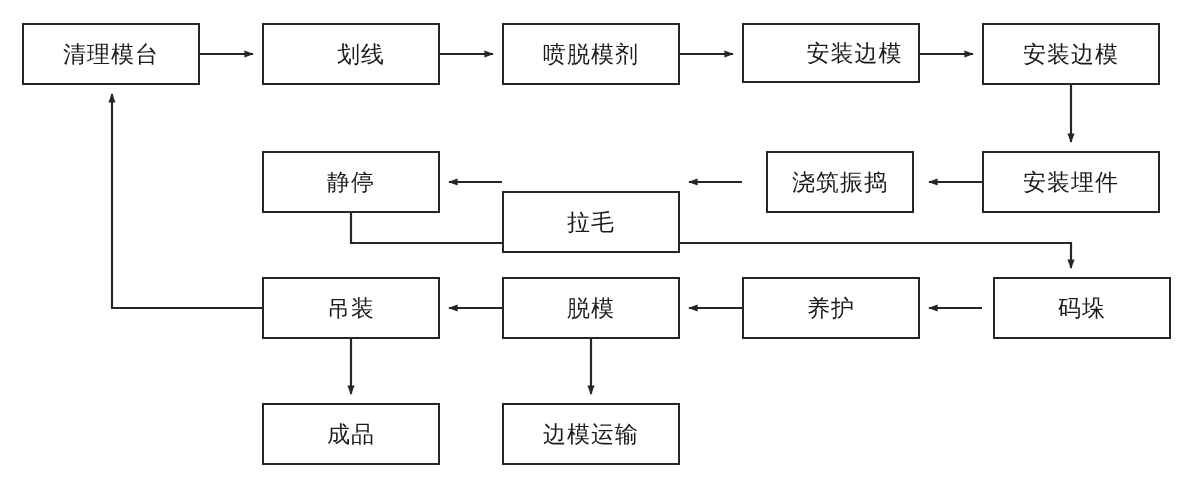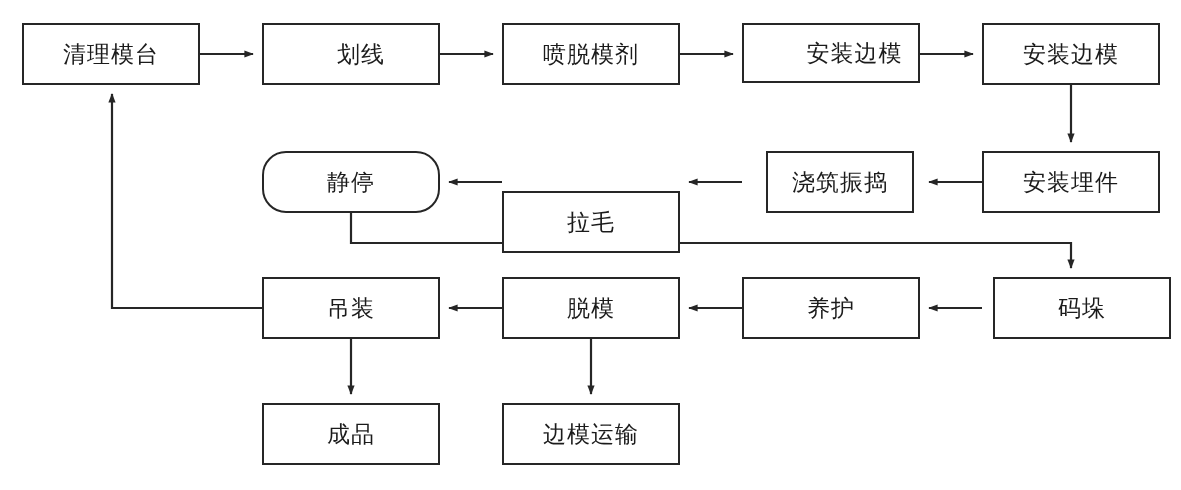--- a/index.html
+++ b/index.html
@@ -97,21 +97,21 @@
 
   <div class="node" style="left:982px;top:151px;width:178px;height:62px;">
     <span class="node-label">安装埋件</span>
   </div>
   <div class="node" style="left:742px;top:151px;width:148px;height:62px;margin-left:24px;">
     <span class="node-label">浇筑振捣</span>
   </div>
   <div class="node" style="left:502px;top:151px;width:178px;height:62px;margin-top:40px;">
     <span class="node-label">拉毛</span>
   </div>
-  <div class="node" style="left:262px;top:151px;width:178px;height:62px;border-radius:24px;">
+  <div class="node" style="left:262px;top:151px;width:178px;height:62px;">
     <span class="node-label">静停</span>
   </div>
 
   <div class="node" style="left:982px;top:277px;width:178px;height:62px;margin-left:11px;">
     <span class="node-label">码垛</span>
   </div>
   <div class="node" style="left:742px;top:277px;width:178px;height:62px;">
     <span class="node-label">养护</span>
   </div>
   <div class="node" style="left:502px;top:277px;width:178px;height:62px;">

